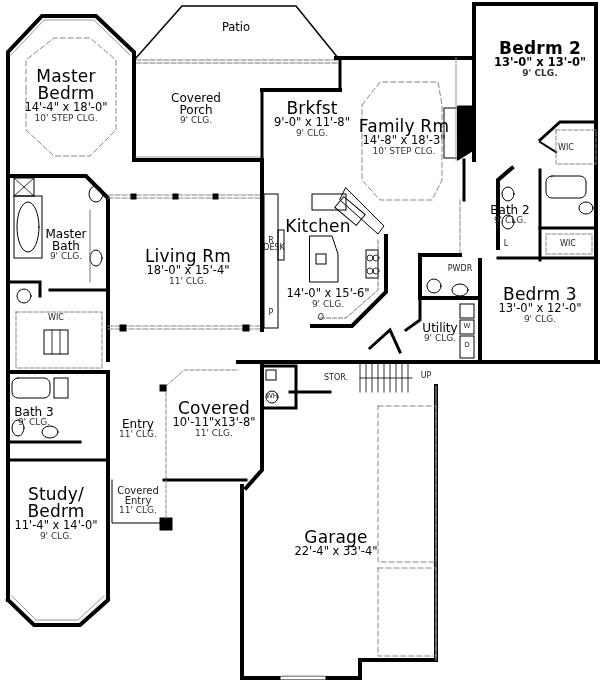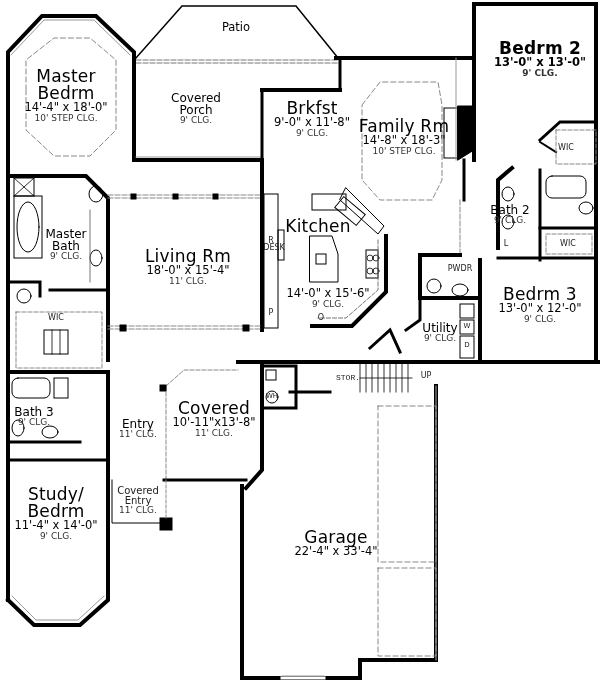--- a/index.html
+++ b/index.html
@@ -280,17 +280,17 @@
   <span class="line dim">22'-4" x 33'-4"</span>
 </div>
 
 <div class="lbl tiny" style="left:274px;top:204px;margin-top:40px;">DESK</div>
 <div class="lbl tiny" style="left:271px;top:237px;">R</div>
 <div class="lbl tiny" style="left:271px;top:309px;">P</div>
 <div class="lbl tiny" style="left:321px;top:314px;">O</div>
 <div class="lbl tiny" style="left:566px;top:144px;">WIC</div>
 <div class="lbl tiny" style="left:568px;top:240px;">WIC</div>
 <div class="lbl tiny" style="left:506px;top:240px;">L</div>
-<div class="lbl tiny" style="left:348px;top:374px;font-family:Liberation Mono, monospace;">STOR.</div>
+<div class="lbl tiny" style="left:336px;top:374px;">STOR.</div>
 <div class="lbl tiny" style="left:426px;top:372px;">UP</div>
 <div class="lbl tiny" style="left:272px;top:393px;font-size:7px;">WH</div>
 <div class="lbl tiny" style="left:467px;top:323px;font-size:7px;">W</div>
 <div class="lbl tiny" style="left:467px;top:342px;font-size:7px;">D</div>
 
 </body></html>

